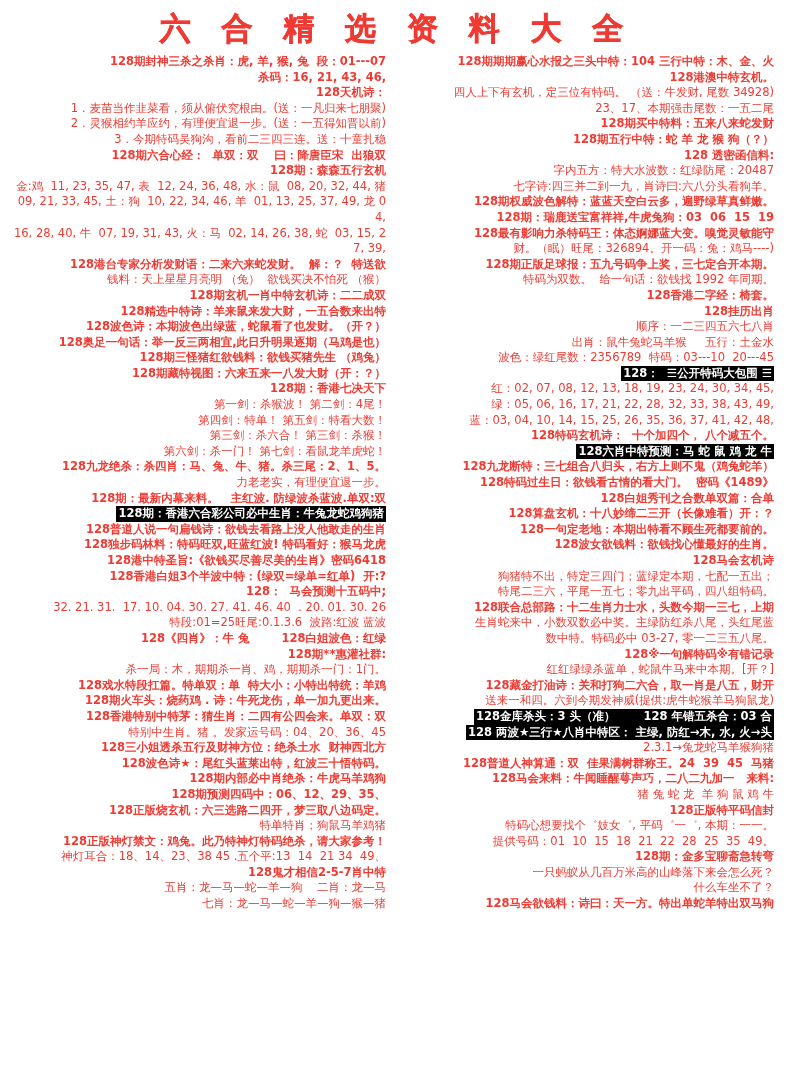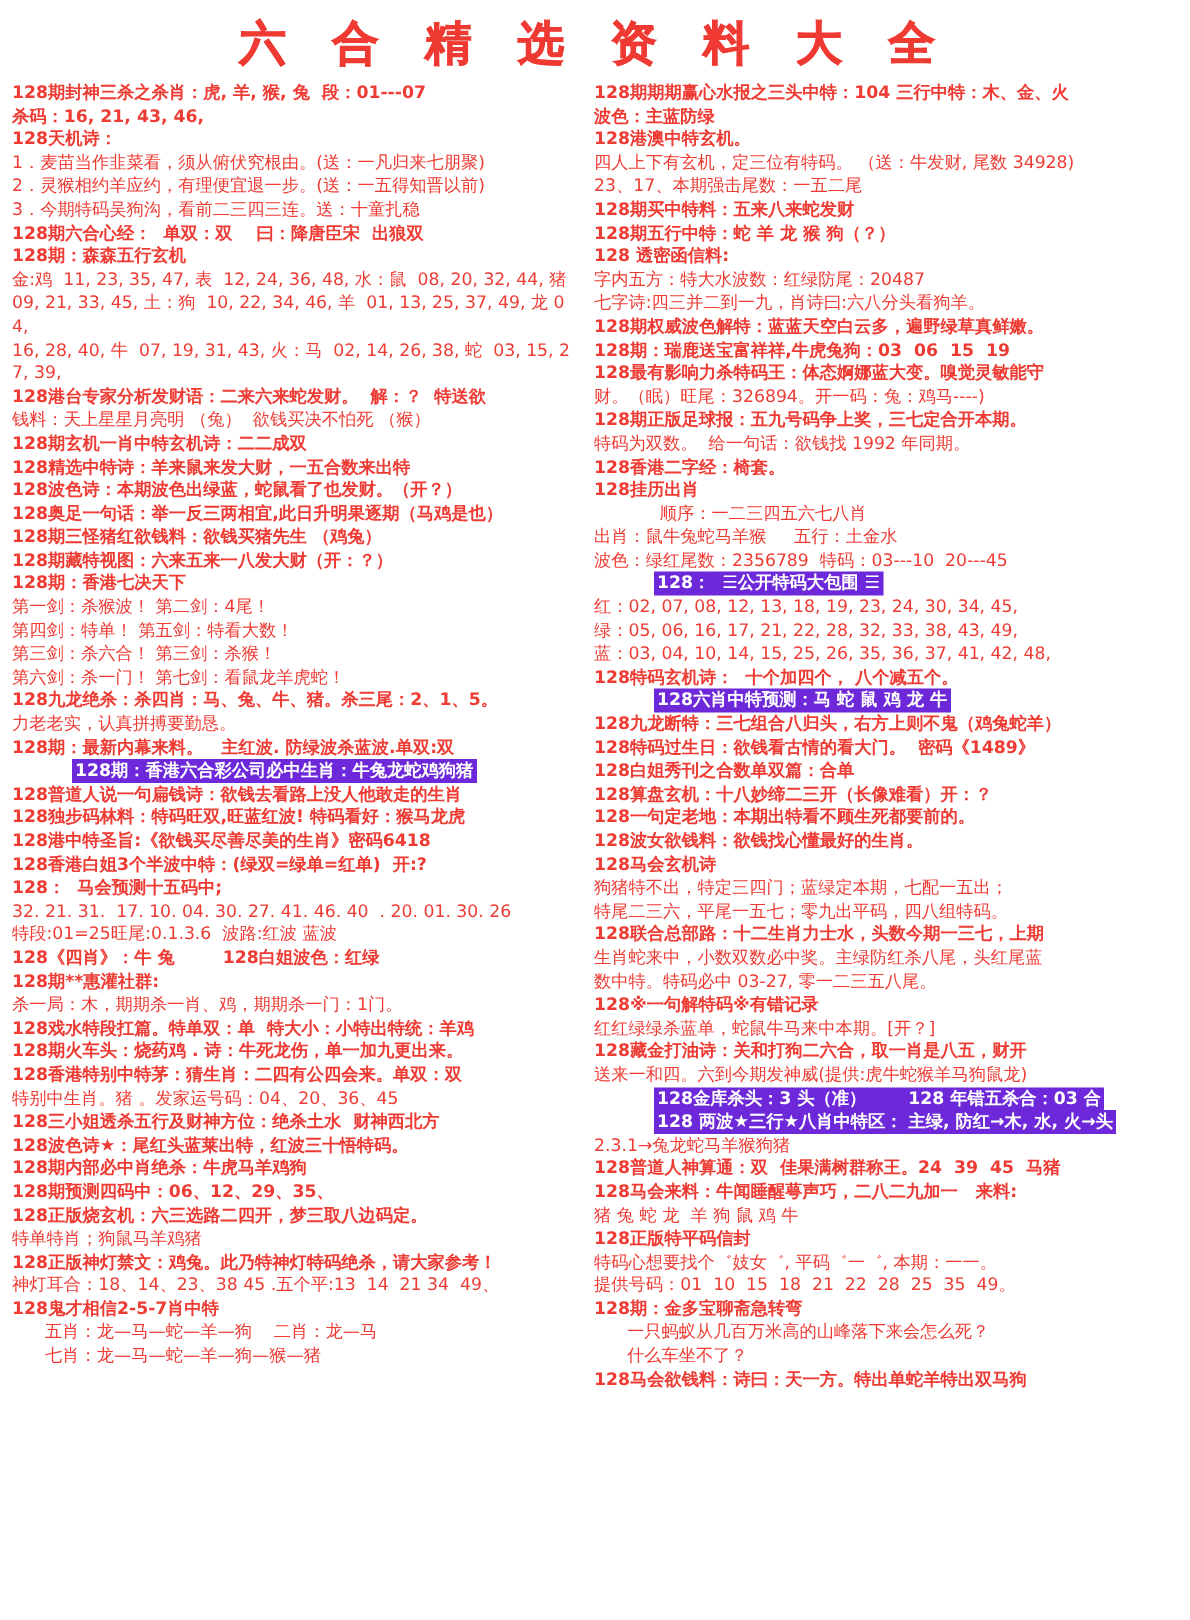--- a/index.html
+++ b/index.html
@@ -27,32 +27,33 @@
     -webkit-text-stroke:0.6px #ef3a33;
   }
   .columns{
     display:flex;
     gap:10px;
     align-items:flex-start;
   }
   .col{
     width:378px;
     flex:0 0 378px;
+    text-align:right;
   }
   .ln{
     font-size:11.5px;
     line-height:15.6px;
     white-space:pre-wrap;
     word-break:break-all;
     color:#ee3b33;
   }
   .ln.b{font-weight:bold;}
   .hl{
     display:inline-block;
-    background:#6d28d9;
+    background:#000000;
     color:#ffffff;
     font-weight:bold;
     padding:0 2px;
     margin-left:40px;
   }
 </style>
 </head>
 <body>
 
 <div class="page">
@@ -79,21 +80,21 @@
         <div class="ln b">128波色诗：本期波色出绿蓝，蛇鼠看了也发财。（开？）</div>
         <div class="ln b">128奥足一句话：举一反三两相宜,此日升明果逐期（马鸡是也）</div>
         <div class="ln b">128期三怪猪红欲钱料：欲钱买猪先生 （鸡兔）</div>
         <div class="ln b">128期藏特视图：六来五来一八发大财（开：？）</div>
         <div class="ln b">128期：香港七决天下</div>
         <div class="ln">第一剑：杀猴波！ 第二剑：4尾！</div>
         <div class="ln">第四剑：特单！ 第五剑：特看大数！</div>
         <div class="ln">第三剑：杀六合！ 第三剑：杀猴！</div>
         <div class="ln">第六剑：杀一门！ 第七剑：看鼠龙羊虎蛇！</div>
         <div class="ln b">128九龙绝杀：杀四肖：马、兔、牛、猪。杀三尾：2、1、5。</div>
-        <div class="ln">力老老实，认真拼搏要勤恳。</div>
+        <div class="ln">力老老实，有理便宜退一步。</div>
         <div class="ln b">128期：最新内幕来料。   主红波. 防绿波杀蓝波.单双:双</div>
         <div class="ln"><span class="hl">128期：香港六合彩公司必中生肖：牛兔龙蛇鸡狗猪</span></div>
         <div class="ln b">128普道人说一句扁钱诗：欲钱去看路上没人他敢走的生肖</div>
         <div class="ln b">128独步码林料：特码旺双,旺蓝红波! 特码看好：猴马龙虎</div>
         <div class="ln b">128港中特圣旨:《欲钱买尽善尽美的生肖》密码6418</div>
         <div class="ln b">128香港白姐3个半波中特：(绿双=绿单=红单)  开:?</div>
         <div class="ln b">128：  马会预测十五码中;</div>
         <div class="ln">32. 21. 31.  17. 10. 04. 30. 27. 41. 46. 40  . 20. 01. 30. 26</div>
         <div class="ln">特段:01=25旺尾:0.1.3.6  波路:红波 蓝波</div>
         <div class="ln b">128《四肖》：牛 兔        128白姐波色：红绿</div>
@@ -110,21 +111,20 @@
         <div class="ln b">128正版烧玄机：六三选路二四开，梦三取八边码定。</div>
         <div class="ln">特单特肖；狗鼠马羊鸡猪</div>
         <div class="ln b">128正版神灯禁文：鸡兔。此乃特神灯特码绝杀，请大家参考！</div>
         <div class="ln">神灯耳合：18、14、23、38 45 .五个平:13  14  21 34  49、</div>
         <div class="ln b">128鬼才相信2-5-7肖中特</div>
         <div class="ln">      五肖：龙—马—蛇—羊—狗    二肖：龙—马</div>
         <div class="ln">      七肖：龙—马—蛇—羊—狗—猴—猪</div>
       </div>
     <div class="col" id="rightCol">
         <div class="ln b">128期期期赢心水报之三头中特：104 三行中特：木、金、火</div>
-        <div class="ln b">波色：主蓝防绿</div>
         <div class="ln b">128港澳中特玄机。</div>
         <div class="ln">四人上下有玄机，定三位有特码。 （送：牛发财, 尾数 34928)</div>
         <div class="ln">23、17、本期强击尾数：一五二尾</div>
         <div class="ln b">128期买中特料：五来八来蛇发财</div>
         <div class="ln b">128期五行中特：蛇 羊 龙 猴 狗（？）</div>
         <div class="ln b">128 透密函信料:</div>
         <div class="ln">字内五方：特大水波数：红绿防尾：20487</div>
         <div class="ln">七字诗:四三并二到一九，肖诗曰:六八分头看狗羊。</div>
         <div class="ln b">128期权威波色解特：蓝蓝天空白云多，遍野绿草真鲜嫩。</div>
         <div class="ln b">128期：瑞鹿送宝富祥祥,牛虎兔狗：03  06  15  19</div>

